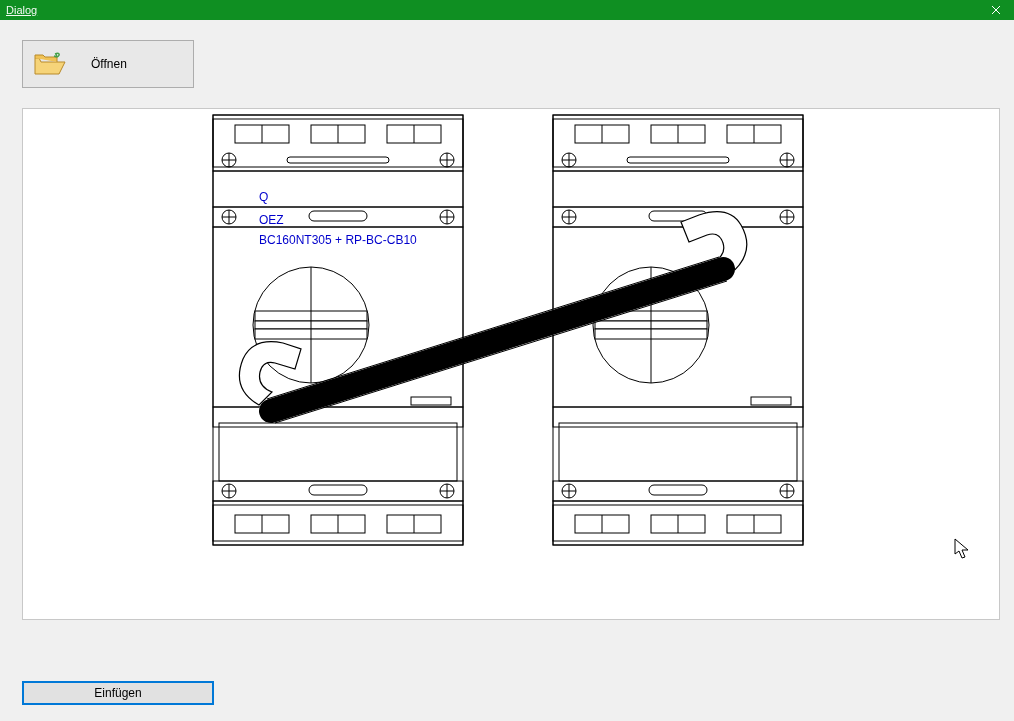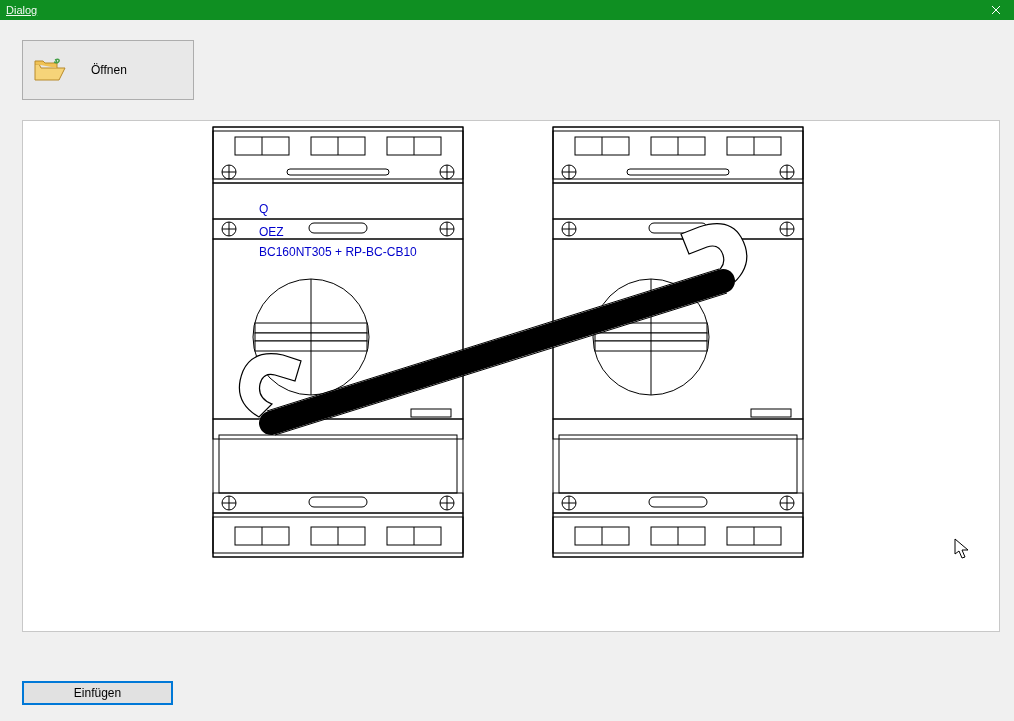--- a/index.html
+++ b/index.html
@@ -46,21 +46,21 @@
     padding: 20px 0 20px 22px;
   }
   .open-btn {
     display: inline-flex;
     align-items: center;
     gap: 28px;
     padding: 6px 30px 6px 10px;
     background: #e8e8e8;
     border: 1px solid #adadad;
     font-size: 12px;
-    height: 60px;
+    height: 48px;
     min-width: 172px;
   }
   .open-btn .folder-icon {
     width: 30px;
     height: 24px;
     position: relative;
   }
   .preview-wrap {
     flex: 1;
     padding: 0 14px 8px 22px;
@@ -73,21 +73,21 @@
     position: relative;
     overflow: hidden;
   }
   .footer {
     padding: 12px 22px 16px 22px;
   }
   .insert-btn {
     display: inline-flex;
     align-items: center;
     justify-content: center;
-    width: 151px;
+    width: 192px;
     height: 24px;
     background: #e1e1e1;
     border: 2px solid #0078d7;
     font-size: 12px;
   }
   svg { display: block; }
   .cursor {
     position: absolute;
     left: 954px;
     top: 538px;

